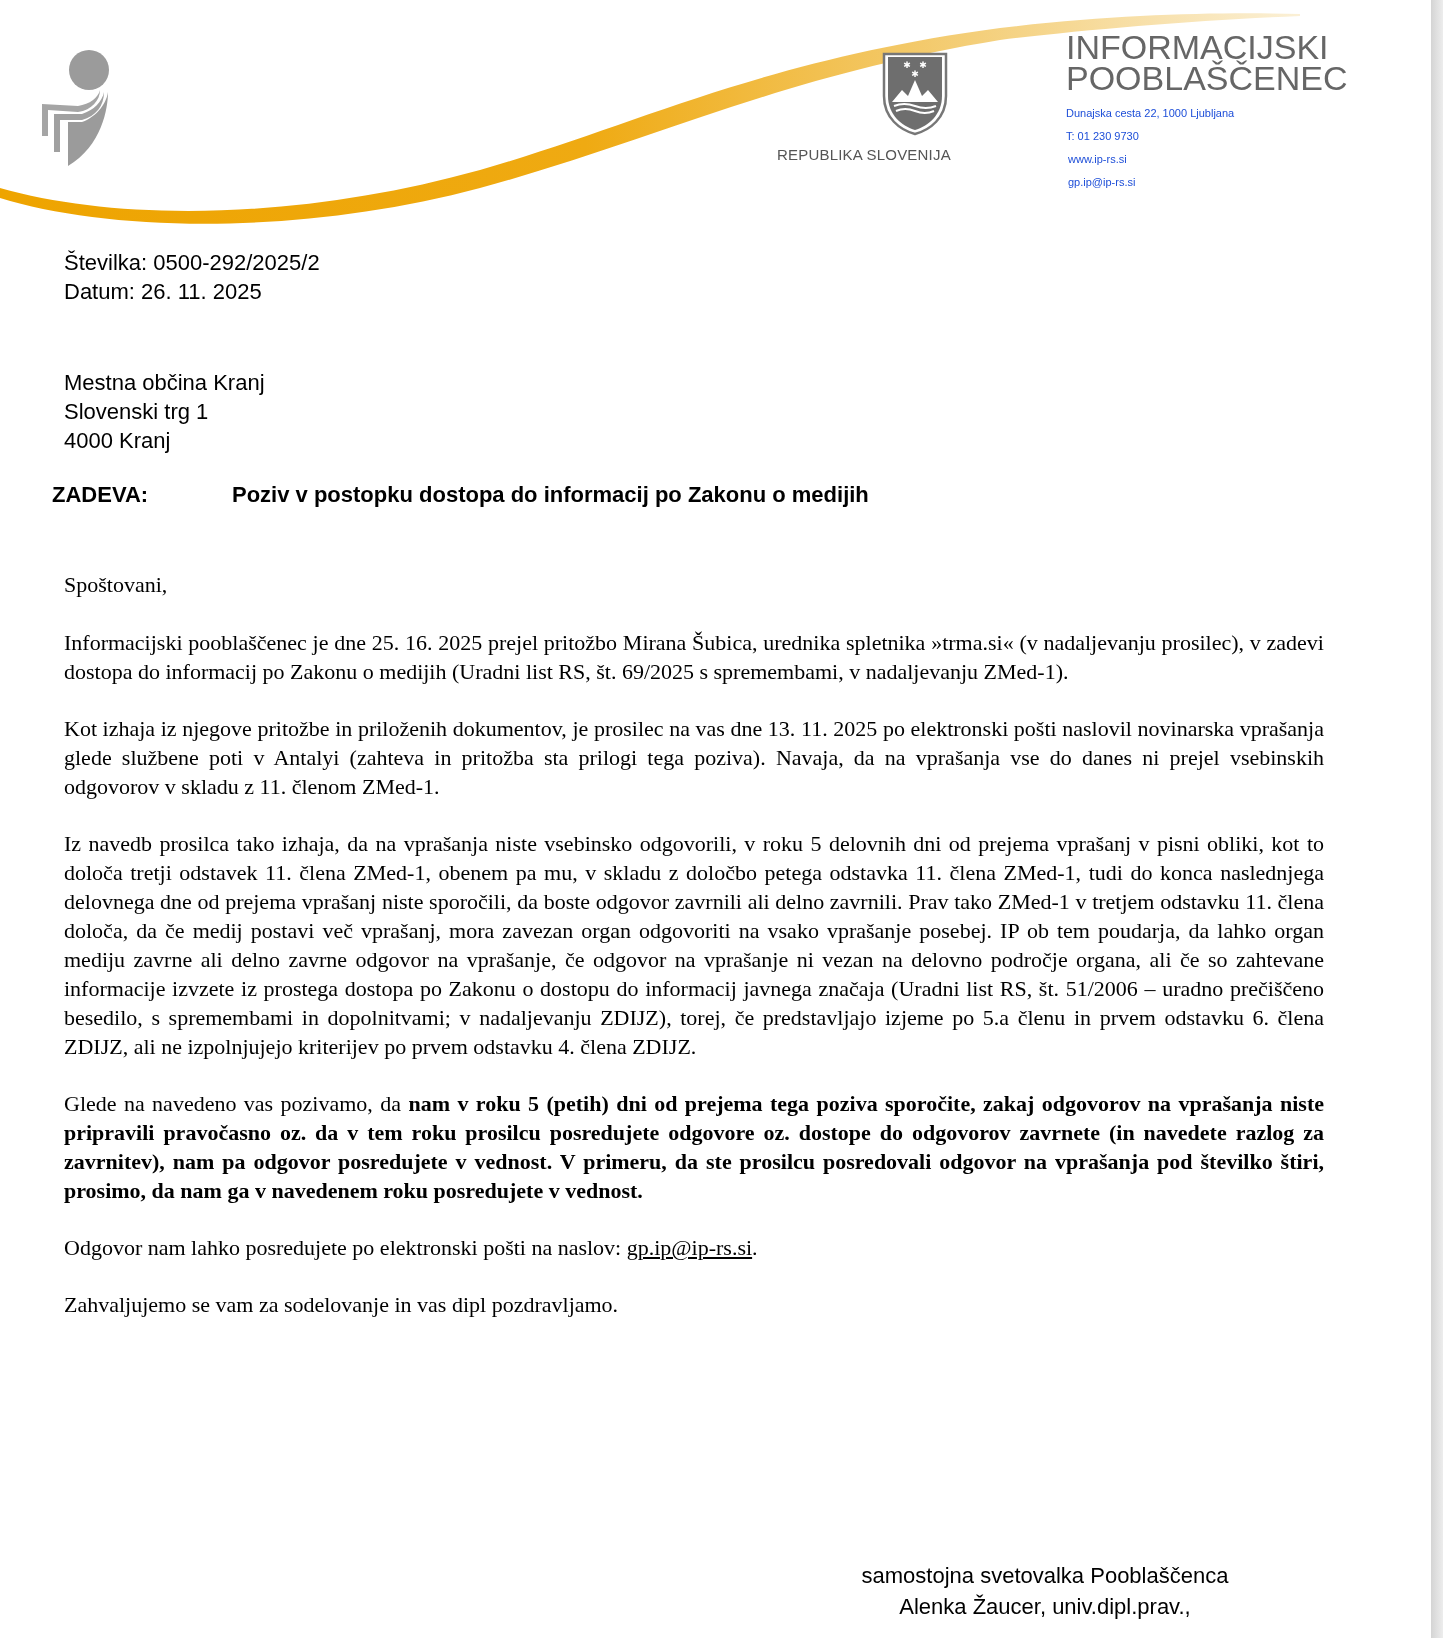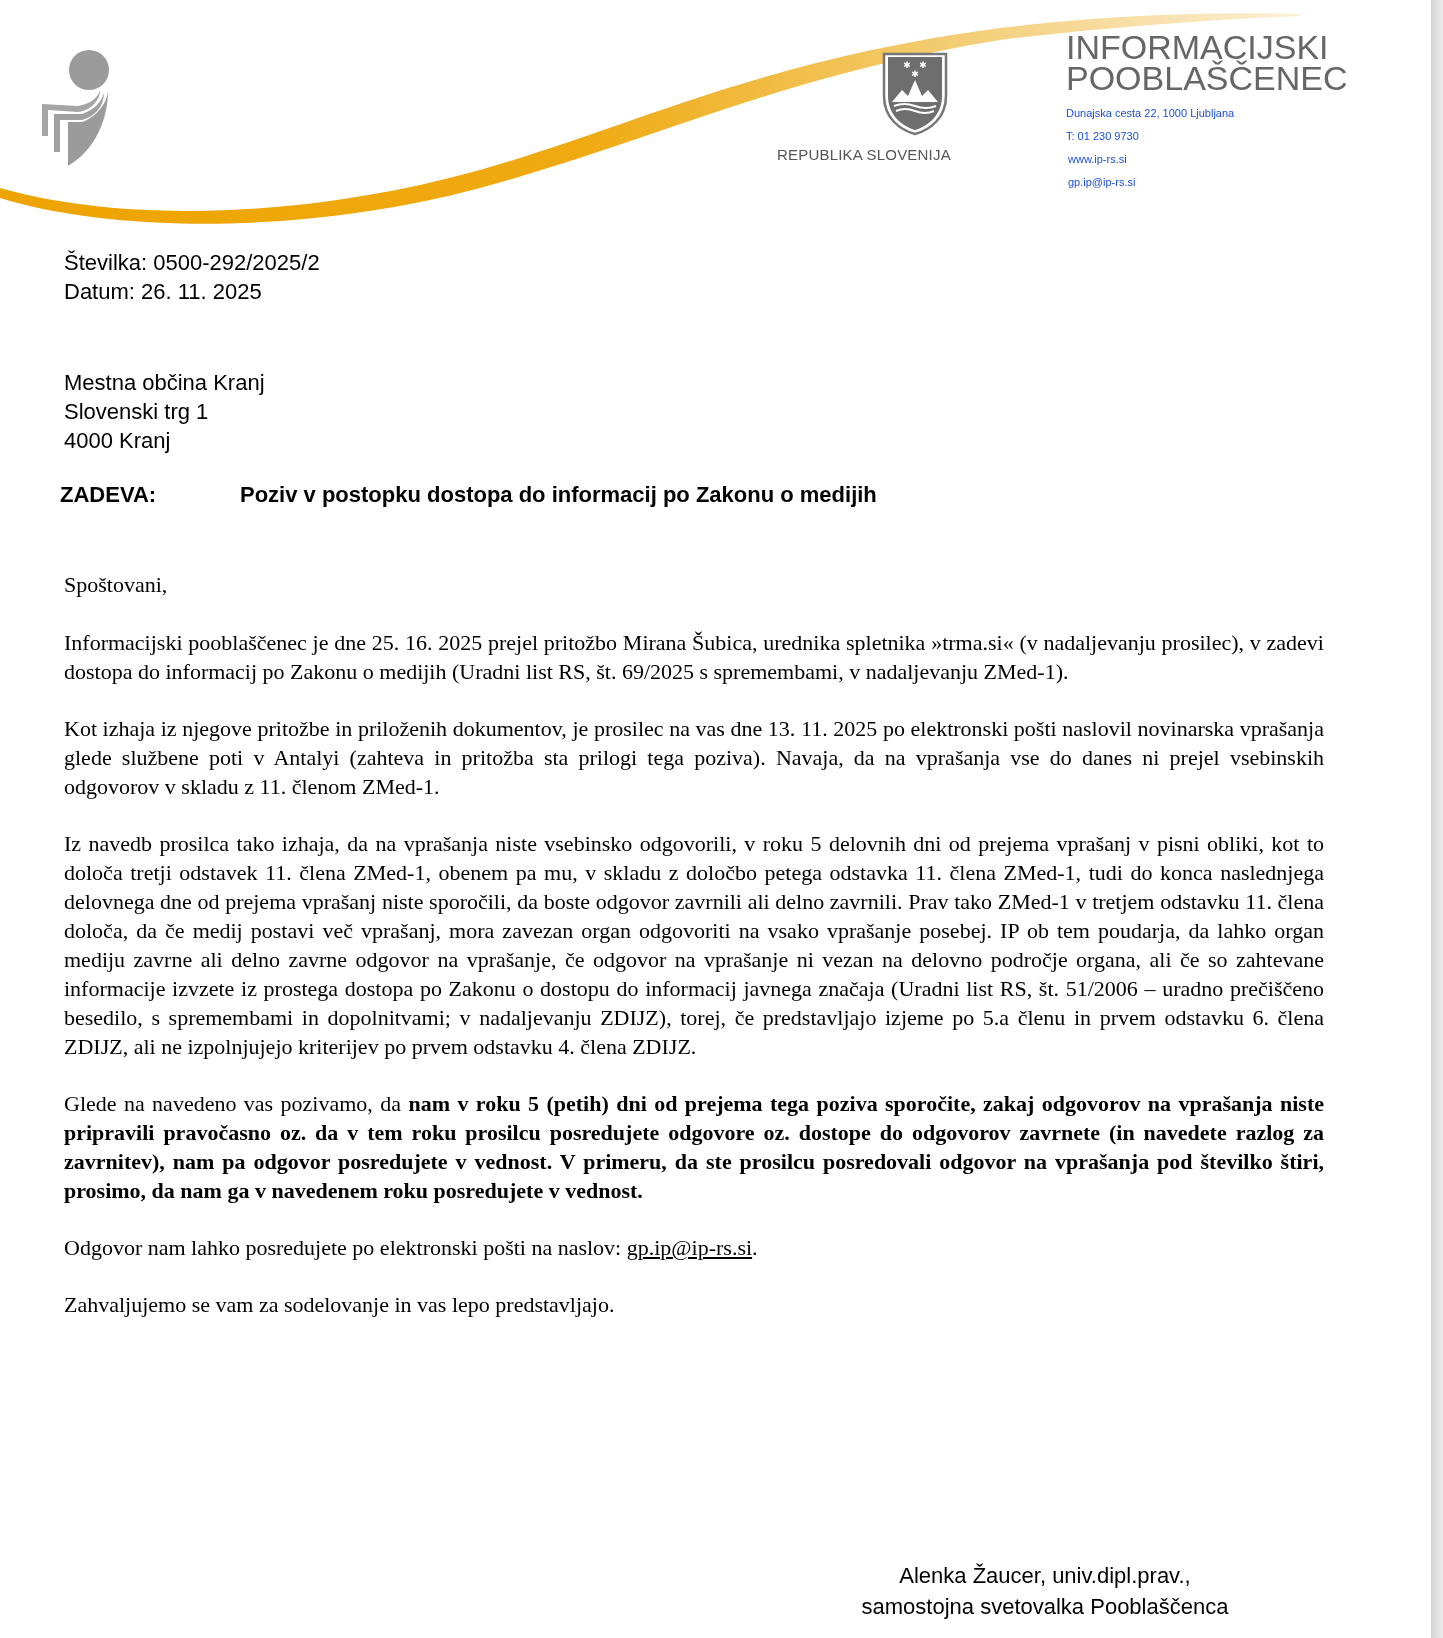--- a/index.html
+++ b/index.html
@@ -16,21 +16,21 @@
   .swoosh { position: absolute; left: 0; top: 0; width: 1300px; height: 230px; }
   .ip-logo { position: absolute; left: 38px; top: 48px; width: 80px; height: 118px; }
   .coat { position: absolute; left: 880px; top: 52px; width: 70px; height: 84px; }
   .republika { position: absolute; left: 777px; top: 146px; font-size: 15px; color: #555; letter-spacing: 0.2px; }
   .org-title { position: absolute; left: 1066px; top: 32px; font-size: 34px; line-height: 31px; color: #666; }
   .org-info { position: absolute; left: 1066px; top: 102px; font-size: 11px; line-height: 23px; color: #1d4ed8; }
   .org-info div:nth-child(n+3) { margin-left: 2px; }
 
   .meta { position: absolute; left: 64px; top: 248px; font-size: 22px; line-height: 29px; }
   .addr { position: absolute; left: 64px; top: 341px; font-size: 22px; line-height: 29px; margin-top: 27px; }
-  .subject { position: absolute; left: 60px; top: 482px; font-size: 22px; font-weight: bold; }
+  .subject { position: absolute; left: 52px; top: 482px; font-size: 22px; font-weight: bold; }
   .subject .lab { display: inline-block; width: 180px; }
 
   .body-text {
     position: absolute; left: 64px; top: 570px; width: 1260px;
     font-size: 22px; line-height: 29px; text-align: justify;
     font-family: Liberation Serif, serif;
   }
   .body-text p { margin: 0 0 28px 0; }
   .body-text p.greet { margin-bottom: 29px; }
   .body-text b { font-weight: bold; }
@@ -99,21 +99,21 @@
   <span class="lab">ZADEVA:</span><span>Poziv v postopku dostopa do informacij po Zakonu o medijih</span>
 </div>
 
 <div class="body-text">
   <p class="greet">Spoštovani,</p>
   <p>Informacijski pooblaščenec je dne 25. 16. 2025 prejel pritožbo Mirana Šubica, urednika spletnika »trma.si« (v nadaljevanju prosilec), v zadevi dostopa do informacij po Zakonu o medijih (Uradni list RS, št. 69/2025 s spremembami, v nadaljevanju ZMed-1).</p>
   <p>Kot izhaja iz njegove pritožbe in priloženih dokumentov, je prosilec na vas dne 13. 11. 2025 po elektronski pošti naslovil novinarska vprašanja glede službene poti v Antalyi (zahteva in pritožba sta prilogi tega poziva). Navaja, da na vprašanja vse do danes ni prejel vsebinskih odgovorov v skladu z 11. členom ZMed-1.</p>
   <p>Iz navedb prosilca tako izhaja, da na vprašanja niste vsebinsko odgovorili, v roku 5 delovnih dni od prejema vprašanj v pisni obliki, kot to določa tretji odstavek 11. člena ZMed-1, obenem pa mu, v skladu z določbo petega odstavka 11. člena ZMed-1, tudi do konca naslednjega delovnega dne od prejema vprašanj niste sporočili, da boste odgovor zavrnili ali delno zavrnili. Prav tako ZMed-1 v tretjem odstavku 11. člena določa, da če medij postavi več vprašanj, mora zavezan organ odgovoriti na vsako vprašanje posebej. IP ob tem poudarja, da lahko organ mediju zavrne ali delno zavrne odgovor na vprašanje, če odgovor na vprašanje ni vezan na delovno področje organa, ali če so zahtevane informacije izvzete iz prostega dostopa po Zakonu o dostopu do informacij javnega značaja (Uradni list RS, št. 51/2006 – uradno prečiščeno besedilo, s spremembami in dopolnitvami; v nadaljevanju ZDIJZ), torej, če predstavljajo izjeme po 5.a členu in prvem odstavku 6. člena ZDIJZ, ali ne izpolnjujejo kriterijev po prvem odstavku 4. člena ZDIJZ.</p>
   <p><span>Glede na navedeno vas pozivamo, da </span><b>nam v roku 5 (petih) dni od prejema tega poziva sporočite, zakaj odgovorov na vprašanja niste pripravili pravočasno oz. da v tem roku prosilcu posredujete odgovore oz. dostope do odgovorov zavrnete (in navedete razlog za zavrnitev), nam pa odgovor posredujete v vednost. V primeru, da ste prosilcu posredovali odgovor na vprašanja pod številko štiri, prosimo, da nam ga v navedenem roku posredujete v vednost.</b></p>
   <p><span>Odgovor nam lahko posredujete po elektronski pošti na naslov: </span><a class="link">gp.ip@ip-rs.si</a><span>.</span></p>
-  <p>Zahvaljujemo se vam za sodelovanje in vas lepo predstavljajo.</p>
+  <p>Zahvaljujemo se vam za sodelovanje in vas dipl pozdravljamo.</p>
 </div>
 
 <div class="sign">
+  <div>samostojna svetovalka Pooblaščenca</div>
   <div>Alenka Žaucer, univ.dipl.prav.,</div>
-  <div>samostojna svetovalka Pooblaščenca</div>
 </div>
 
 <div class="scrollbar"></div>
 
 </body></html>

